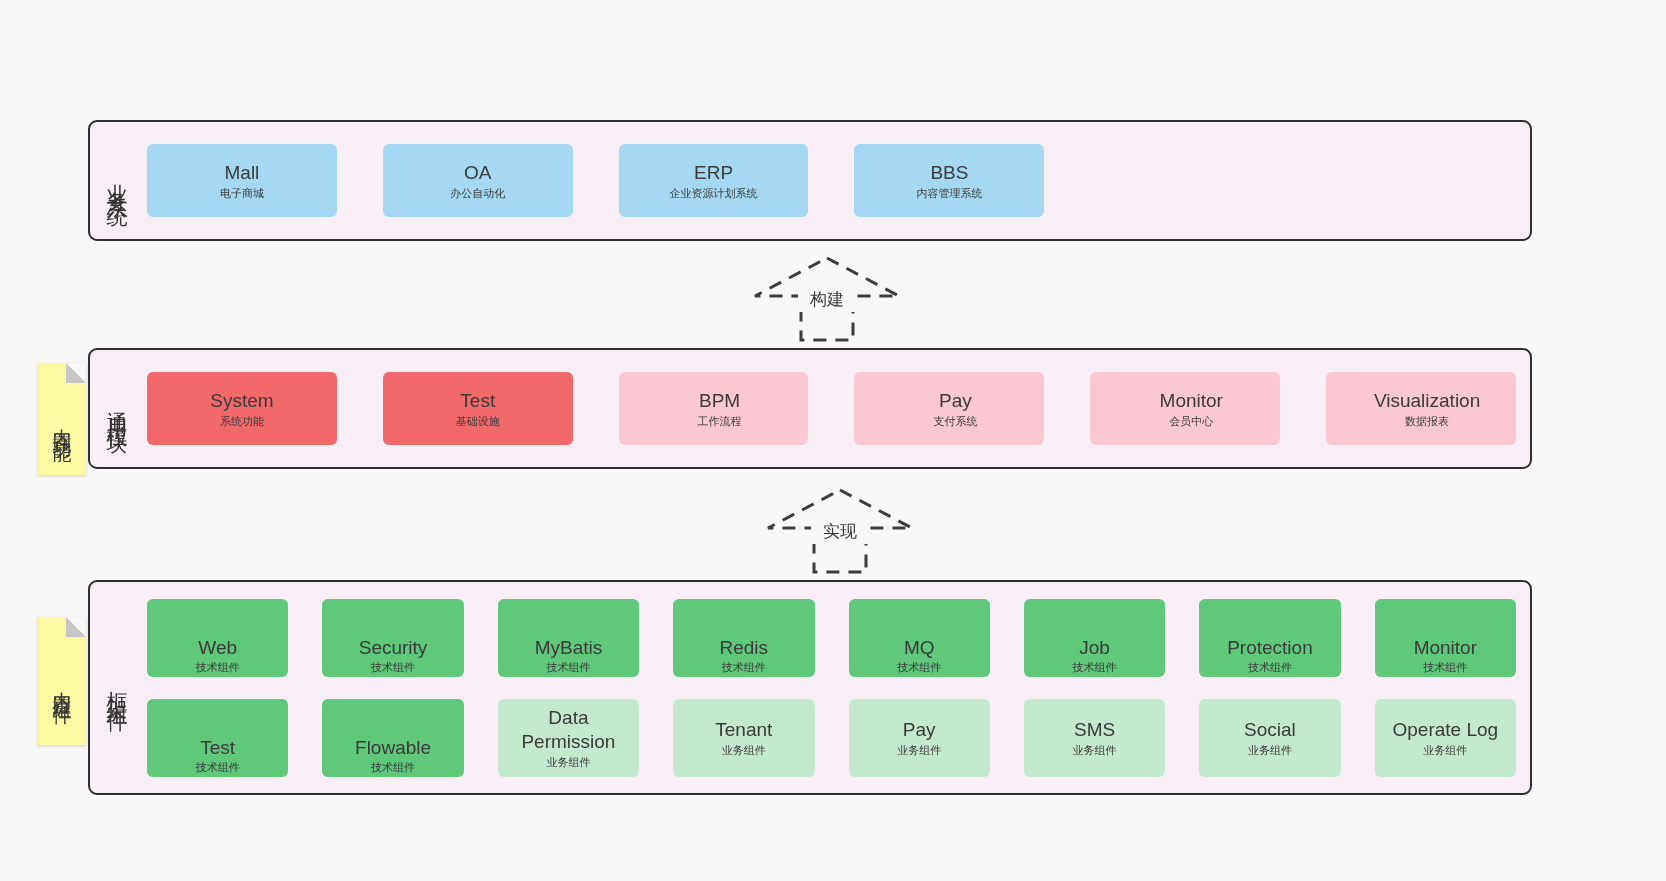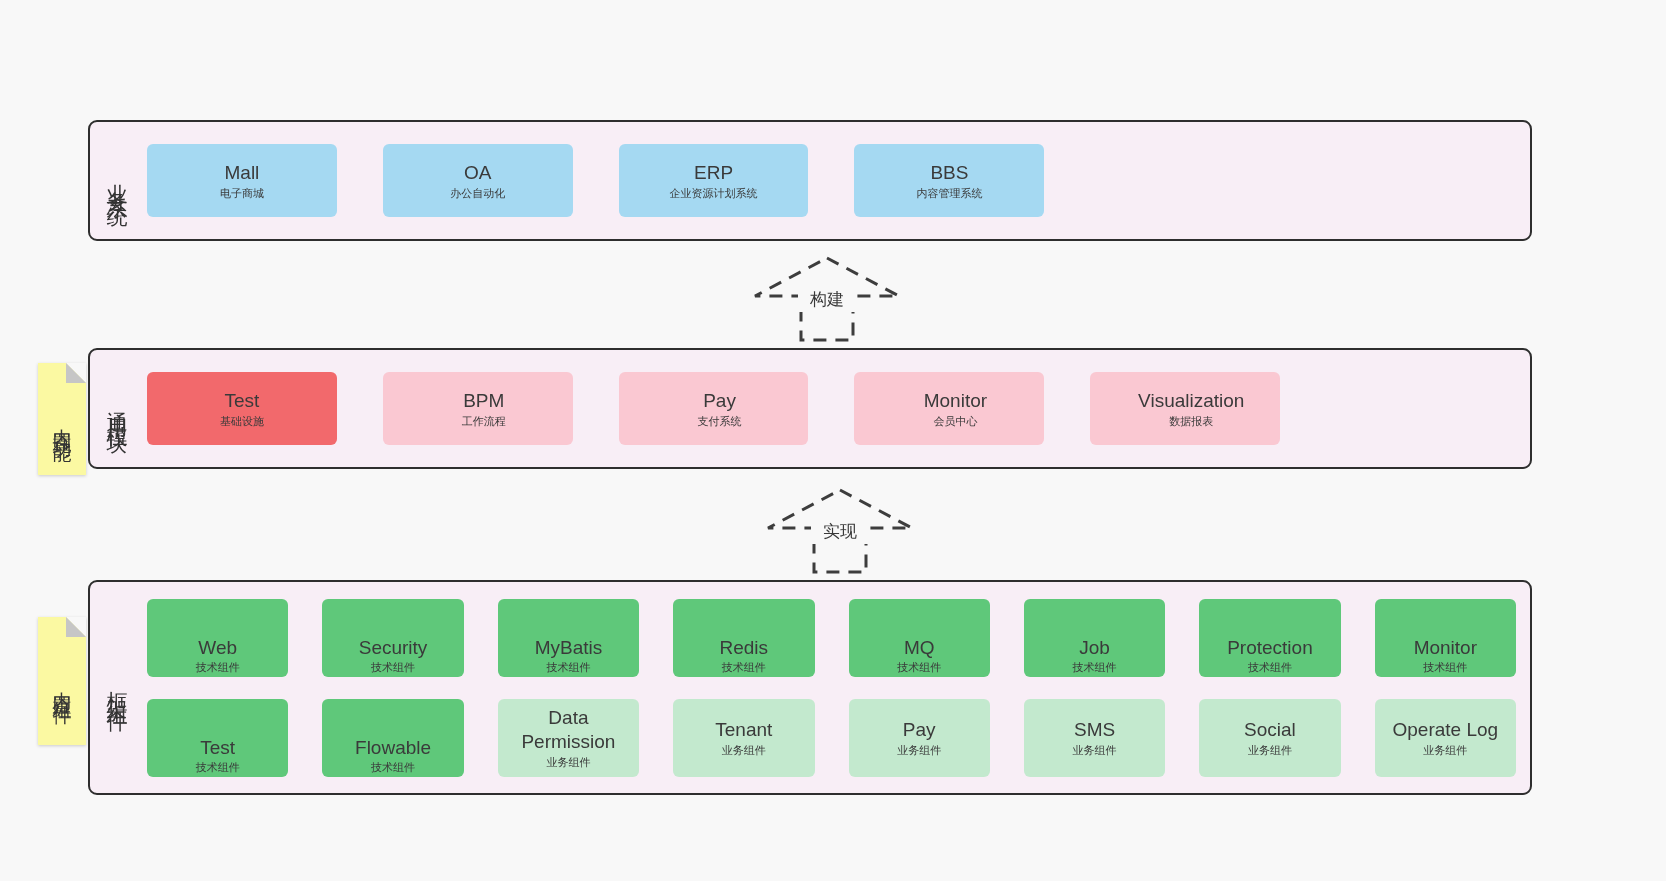--- a/index.html
+++ b/index.html
@@ -86,20 +86,24 @@
   <div class="note note-features">
     <span class="notch"></span>
     <span class="fold"></span>
     <span class="note-text">内置功能</span>
   </div>
 
   <section class="layer layer-modules">
     <div class="layer-label">通用模块</div>
     <div class="grid grid-6">
         <div class="box v-red">
+          <div class="box-title">System</div>
+          <div class="box-sub">系统功能</div>
+        </div>
+        <div class="box v-red">
           <div class="box-title">Test</div>
           <div class="box-sub">基础设施</div>
         </div>
         <div class="box v-pink">
           <div class="box-title">BPM</div>
           <div class="box-sub">工作流程</div>
         </div>
         <div class="box v-pink">
           <div class="box-title">Pay</div>
           <div class="box-sub">支付系统</div>

